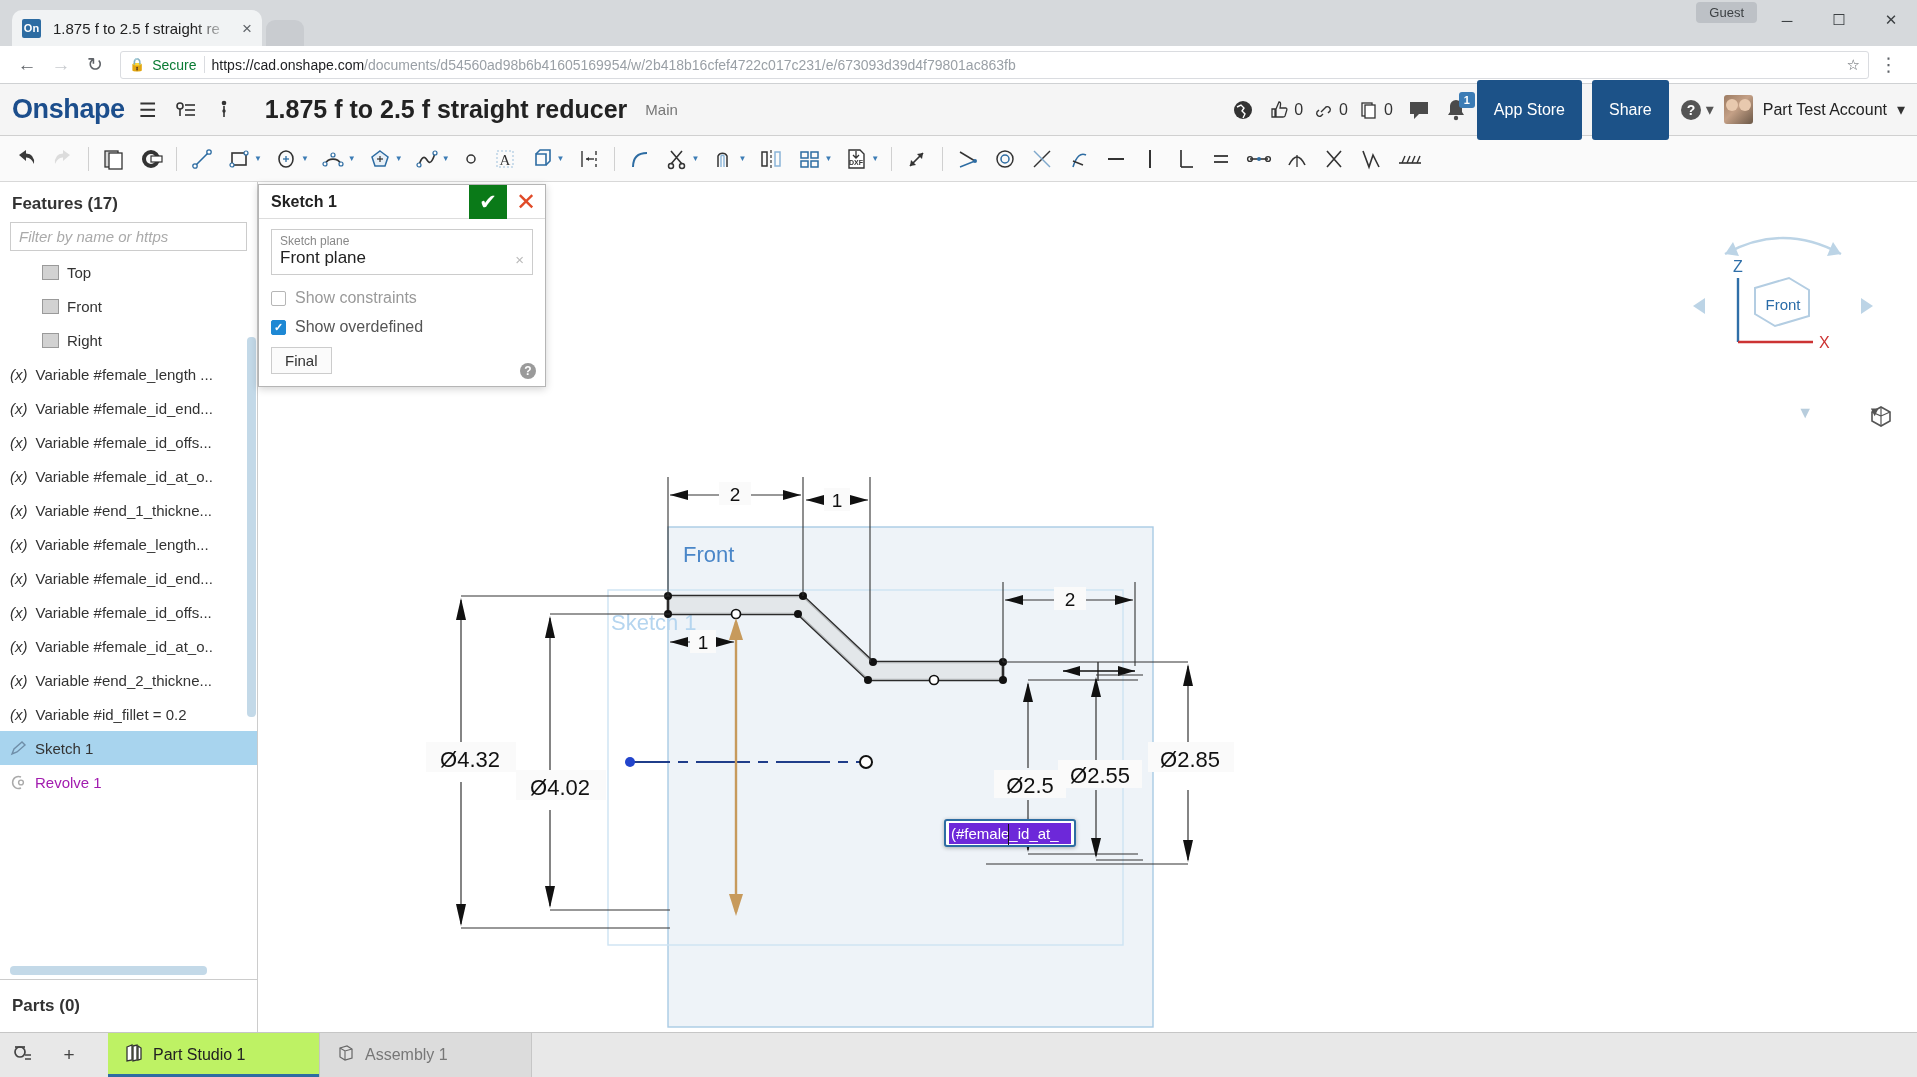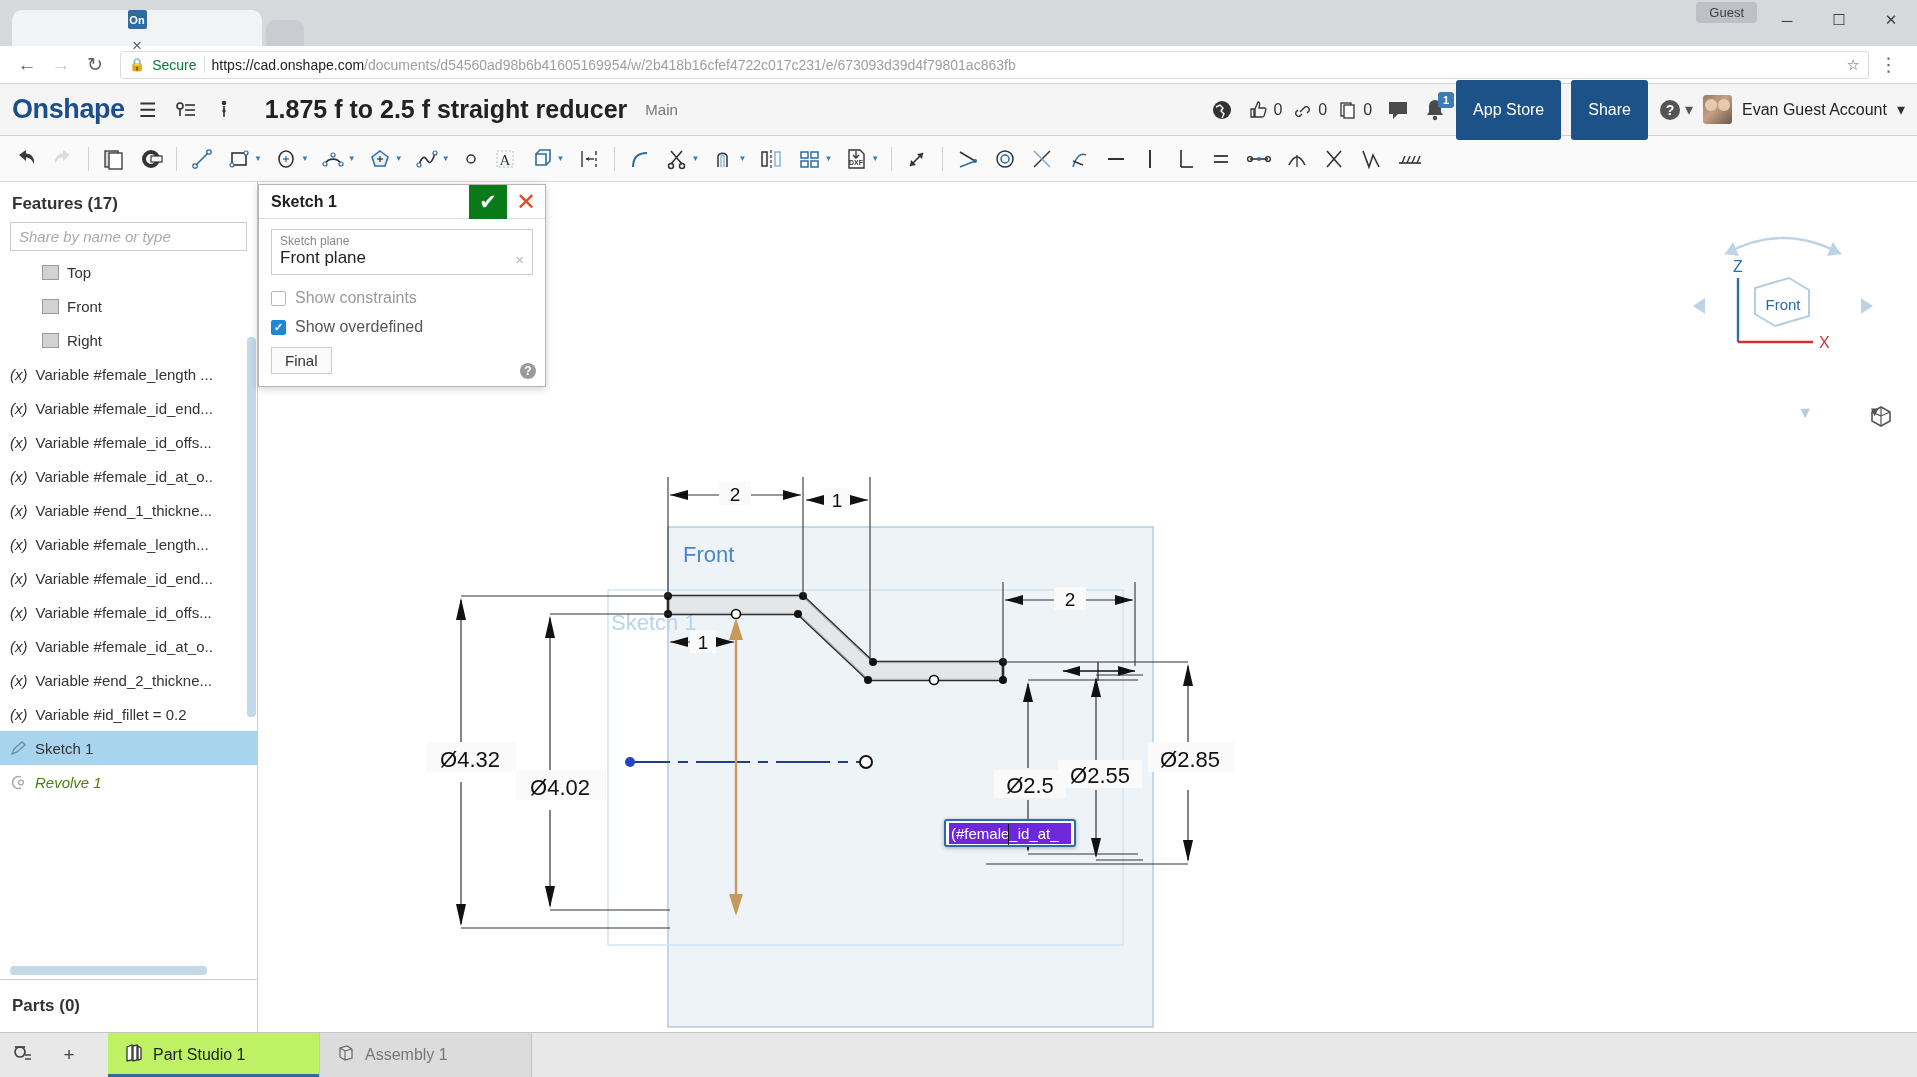--- a/index.html
+++ b/index.html
@@ -12,23 +12,22 @@
 
   
   .browser-topbar {
     height: 46px; background: #d6d9dc;
     display: flex; align-items: flex-end; position: relative;
   }
   .tabstrip { display: flex; align-items: flex-end; height: 46px; padding-left: 12px; }
   .btab {
     height: 36px; min-width: 250px; max-width: 250px;
     background: #f1f3f4; border-radius: 10px 10px 0 0;
-    display: flex; align-items: center; gap: 4px; padding: 0 10px;
+    display: flex; align-items: center; gap: 12px; padding: 0 10px;
     position: relative;
-    flex-direction: column;
   }
   .btab-favicon {
     width: 19px; height: 19px; background: #2d6ca2; color: #fff;
     font-size: 11px; font-weight: bold; display: flex;
     align-items: center; justify-content: center; border-radius: 2px;
     flex-shrink: 0;
   }
   .btab-title {
     font-size: 15px; color: #222; white-space: nowrap;
     overflow: hidden; flex: 1;
@@ -137,21 +136,21 @@
     font-size: 15px; color: #aaa; font-style: italic; background: #fff;
   }
   .sb-list { flex: 1; overflow: hidden; position: relative; }
   .f-row {
     height: 34px; display: flex; align-items: center; gap: 8px;
     padding-left: 10px; font-size: 15px; color: #333; cursor: pointer;
     white-space: nowrap;
   }
   .f-row.indent { padding-left: 42px; }
   .f-row.sel { background: #a8d4ee; }
-  .f-row.dim { color: #4d7c0f; font-style: italic; }
+  .f-row.dim { color: #a21caf; }
   .f-row .ficon { flex-shrink: 0; display: flex; align-items: center; }
   .plane-ico { width: 17px; height: 15px; background: #d2d2d2; border: 1px solid #9a9a9a; }
   .var-ico { font-size: 15px; color: #333; font-style: italic; font-weight: 500; }
   .sb-scroll-v {
     position: absolute; right: 1px; top: 155px; width: 9px; height: 380px;
     background: #c3d9e8; border-radius: 4px;
   }
   .sb-scroll-h {
     height: 9px; background: #c3d9e8; border-radius: 4px;
     margin: 4px 50px 4px 10px;
@@ -362,21 +361,21 @@
   <button class="btn-blue">App Store</button>
   <button class="btn-blue">Share</button>
   <div class="help-wrap">
     <svg width="24" height="24" viewBox="0 0 24 24">
         <circle cx="12" cy="12" r="10" fill="#555"></circle>
         <text x="12" y="17" font-size="14" font-weight="bold" fill="#fff" text-anchor="middle" font-family="Liberation Sans">?</text>
       </svg>
     <span>▾</span>
   </div>
   <div class="avatar"></div>
-  <div class="acct-name">Evan Guest Account</div>
+  <div class="acct-name">Part Test Account</div>
   <span style="color:#333;">▾</span>
 </div>
 
 <div class="os-toolbar">
   <div class="tb">
     <svg width="26" height="24" viewBox="0 0 26 24">
         <path d="M6 8 L13 3 L13 6.5 Q22 7 21 17 Q18 10 13 10.5 L13 14 Z" fill="#3a3a3a"></path>
       </svg>
   </div>
   <div class="tb dim">
@@ -608,21 +607,21 @@
         <line x1="17" y1="16" x2="20" y2="9" stroke="#333" stroke-width="1.4"></line>
         <line x1="22" y1="16" x2="25" y2="9" stroke="#333" stroke-width="1.4"></line>
       </svg>
   </div>
 </div>
 
 <div class="os-body">
 
   <div class="sidebar">
     <div class="sb-head">Features (17)</div>
-    <div class="sb-filter">Share by name or type</div>
+    <div class="sb-filter">Filter by name or https</div>
     <div class="sb-list" id="feature-list">
         <div class="f-row indent">
           <span class="ficon">
             <span class="plane-ico"></span>
           </span>
           <span>Top</span>
         </div>
         <div class="f-row indent">
           <span class="ficon">
             <span class="plane-ico"></span>

